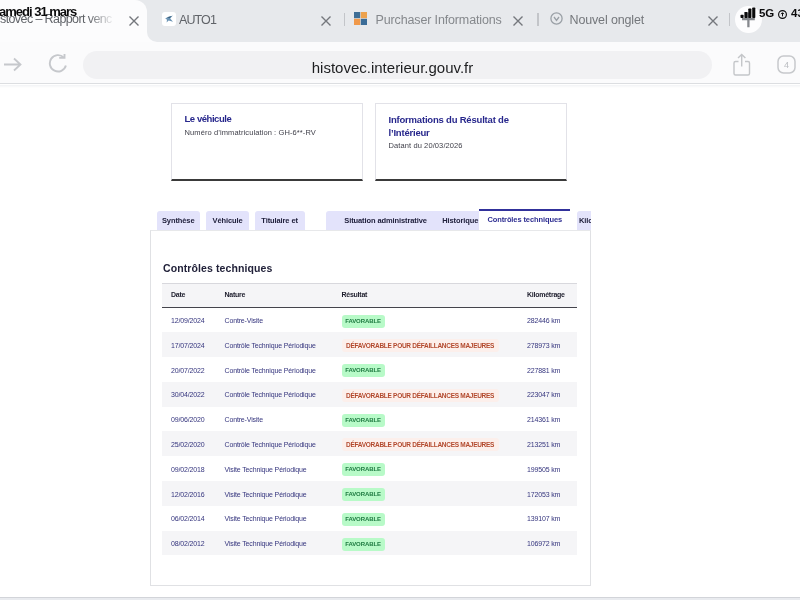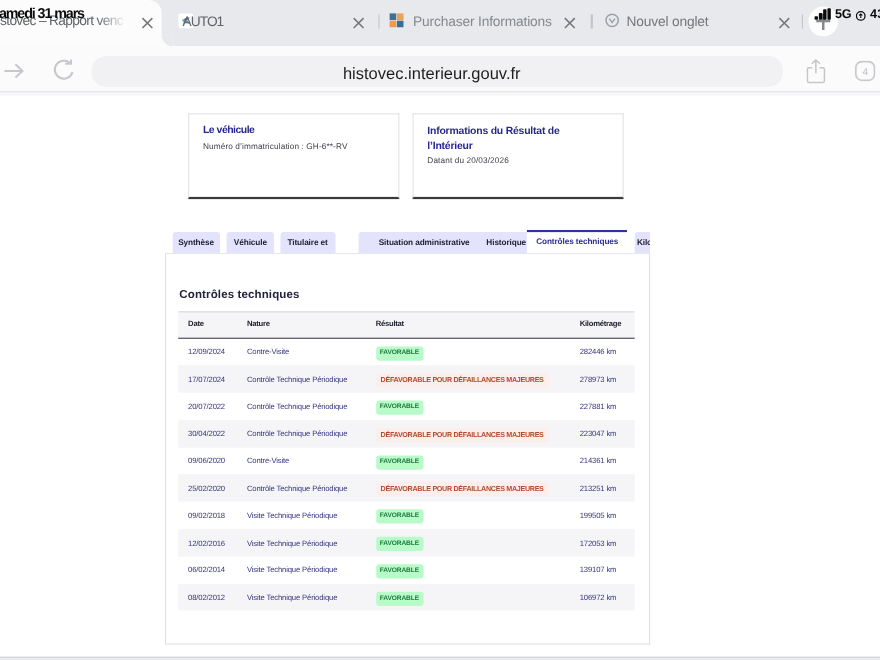--- a/index.html
+++ b/index.html
@@ -93,21 +93,21 @@
   <svg class="abs" style="left:128px; top:15px;" width="12" height="12">
     <path class="xclose" d="M1.5 1.5 L10.5 10.5 M10.5 1.5 L1.5 10.5" stroke="#74777c" fill="none"></path>
   </svg>
   <div class="abs" id="datetxt">amedi 31 mars</div>
 
   <svg class="abs" style="left:162px; top:12px;" width="14" height="14">
     <rect x="0" y="0" width="14" height="14" rx="3" fill="#fff"></rect>
     <path d="M3.2 6.2 L10.8 3.6 L8.2 6.4 L11 9.8 L6.6 8.4 L4.6 10.6 L5 7.8 Z" fill="#6b93b4"></path>
     <path d="M4.8 5.2 L9.6 4.0 L7.6 6.2 Z" fill="#39607e"></path>
   </svg>
-  <div class="abs tabtitle" style="left:166px; top:12.5px; letter-spacing:-0.9px;">AUTO1</div>
+  <div class="abs tabtitle" style="left:179px; top:12.5px; letter-spacing:-0.9px;">AUTO1</div>
   <svg class="abs" style="left:320px; top:15px;" width="12" height="12">
     <path d="M1.5 1.5 L10.5 10.5 M10.5 1.5 L1.5 10.5" stroke="#74777c" stroke-width="1.4" fill="none"></path>
   </svg>
   <div class="abs sep" style="left:343.5px;"></div>
 
   <svg class="abs" style="left:353.5px; top:11.5px;" width="13" height="13">
     <rect x="0" y="0" width="6.2" height="6.2" fill="#3f6e96"></rect>
     <rect x="6.8" y="0" width="6.2" height="6.2" fill="#eda24d"></rect>
     <rect x="0" y="6.8" width="6.2" height="6.2" fill="#f0994a"></rect>
     <rect x="6.8" y="6.8" width="6.2" height="6.2" fill="#3a6c98"></rect>

